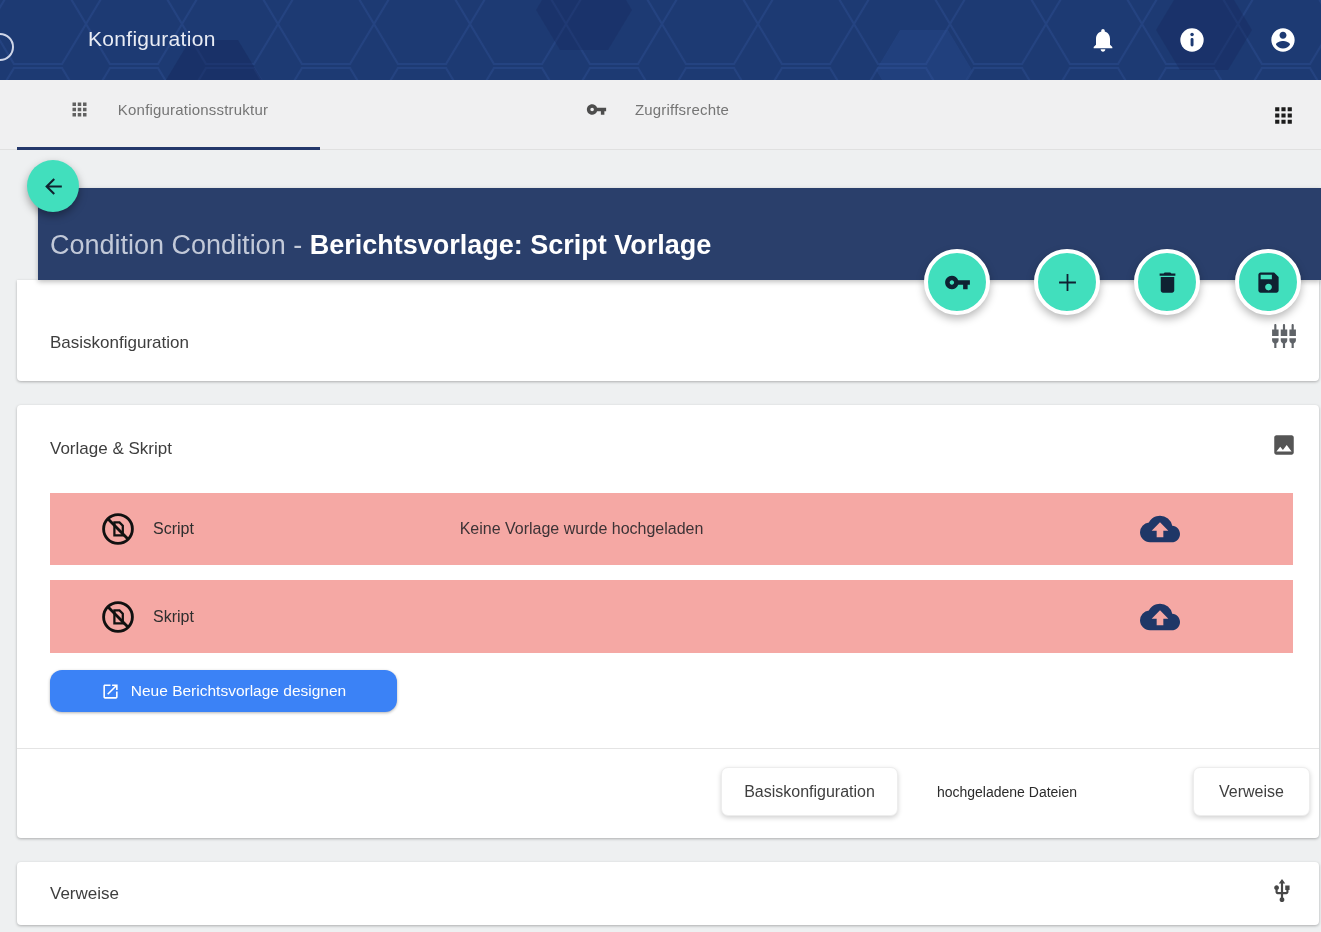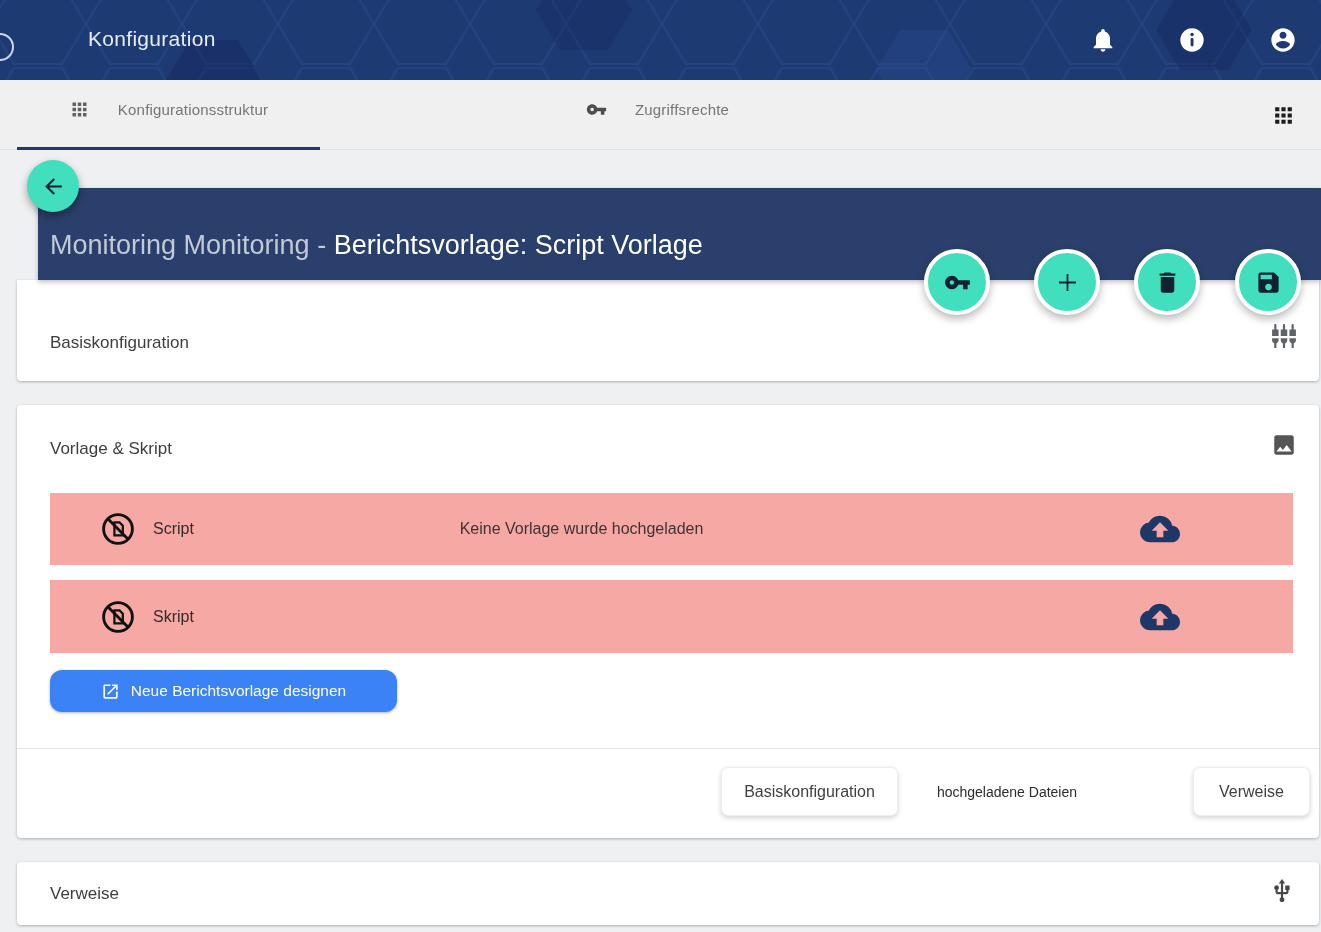--- a/index.html
+++ b/index.html
@@ -30,21 +30,21 @@
 
   
   .fab-back{position:absolute;left:27px;top:160px;width:52px;height:52px;border-radius:50%;background:#41dfbd;
     box-shadow:0 4px 9px rgba(0,0,0,.35);display:flex;align-items:center;justify-content:center;z-index:7;cursor:pointer;}
   .fab-back svg{width:25px;height:25px;}
 
   
   .banner{position:absolute;left:38px;top:188px;right:0;height:92px;background:#2a3f6b;z-index:2;box-shadow:0 2px 5px rgba(0,0,0,.25);}
   .banner-title{position:absolute;left:12px;top:42px;font-size:27px;white-space:nowrap;}
   .banner-title .pre{color:#c2c9d8;font-weight:500;}
-  .banner-title .main{color:#ffffff;font-weight:400;}
+  .banner-title .main{color:#ffffff;font-weight:700;}
 
   .fab{position:absolute;top:249px;width:58px;height:58px;border-radius:50%;background:#41dfbd;border:4px solid #fff;
     box-shadow:0 4px 8px rgba(0,0,0,.28);display:flex;align-items:center;justify-content:center;z-index:6;cursor:pointer;box-sizing:content-box;}
   .fab svg{width:27px;height:27px;}
   .fab-key{left:924px;}
   .fab-add{left:1034px;}
   .fab-delete{left:1134px;}
   .fab-save{left:1235px;}
 
   
@@ -145,21 +145,21 @@
   </div>
 
   <div class="fab-back">
     <svg viewBox="0 0 24 24">
         <path fill="#10222f" d="M20 11H7.83l5.59-5.59L12 4l-8 8 8 8 1.41-1.41L7.83 13H20v-2z"></path>
       </svg>
   </div>
 
   <div class="banner">
     <div class="banner-title">
-      <span class="pre">Monitoring Monitoring - </span><span class="main">Berichtsvorlage: Script Vorlage</span>
+      <span class="pre">Condition Condition - </span><span class="main">Berichtsvorlage: Script Vorlage</span>
     </div>
   </div>
 
   <div class="fab fab-key">
     <svg viewBox="0 0 24 24">
         <path fill="#0f2132" d="M12.65 10C11.83 7.67 9.61 6 7 6c-3.31 0-6 2.69-6 6s2.69 6 6 6c2.61 0 4.83-1.67 5.65-4H17v4h4v-4h2v-4H12.65zM7 14c-1.1 0-2-.9-2-2s.9-2 2-2 2 .9 2 2-.9 2-2 2z"></path>
       </svg>
   </div>
   <div class="fab fab-add">
     <svg viewBox="0 0 24 24">

